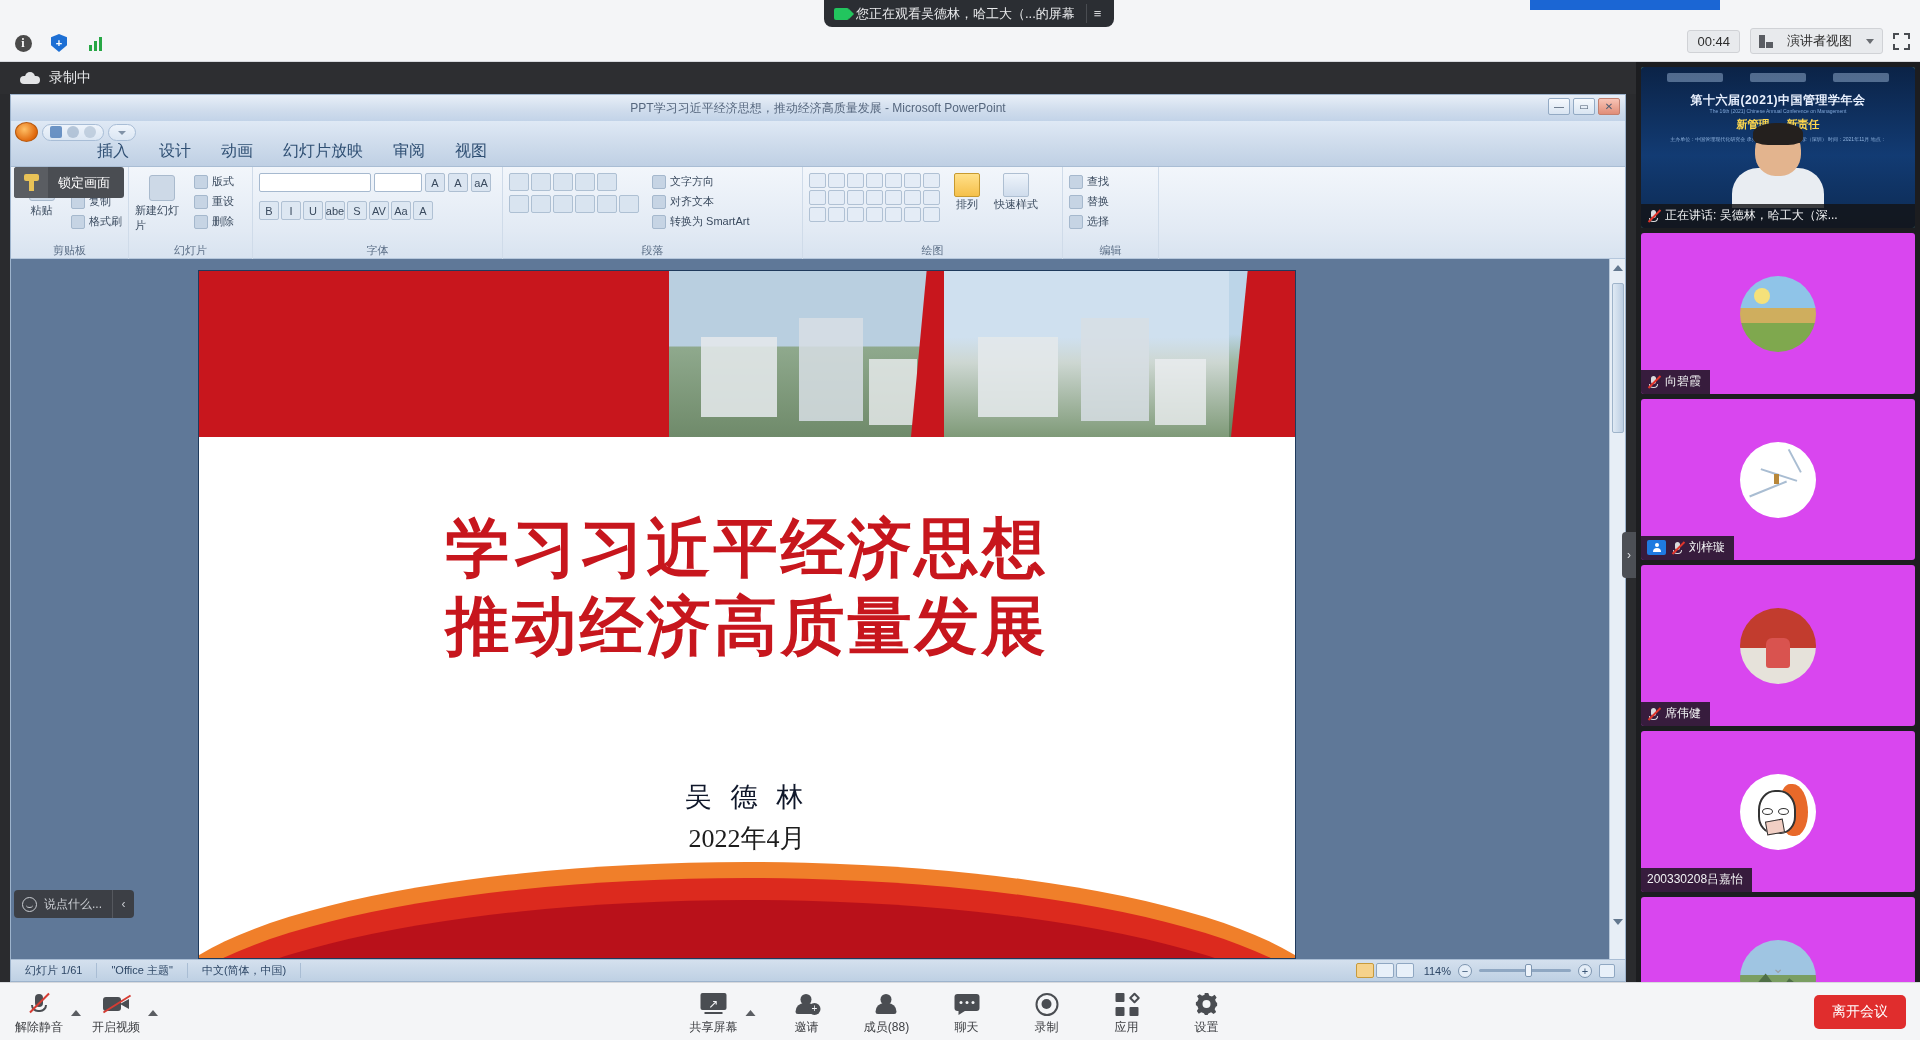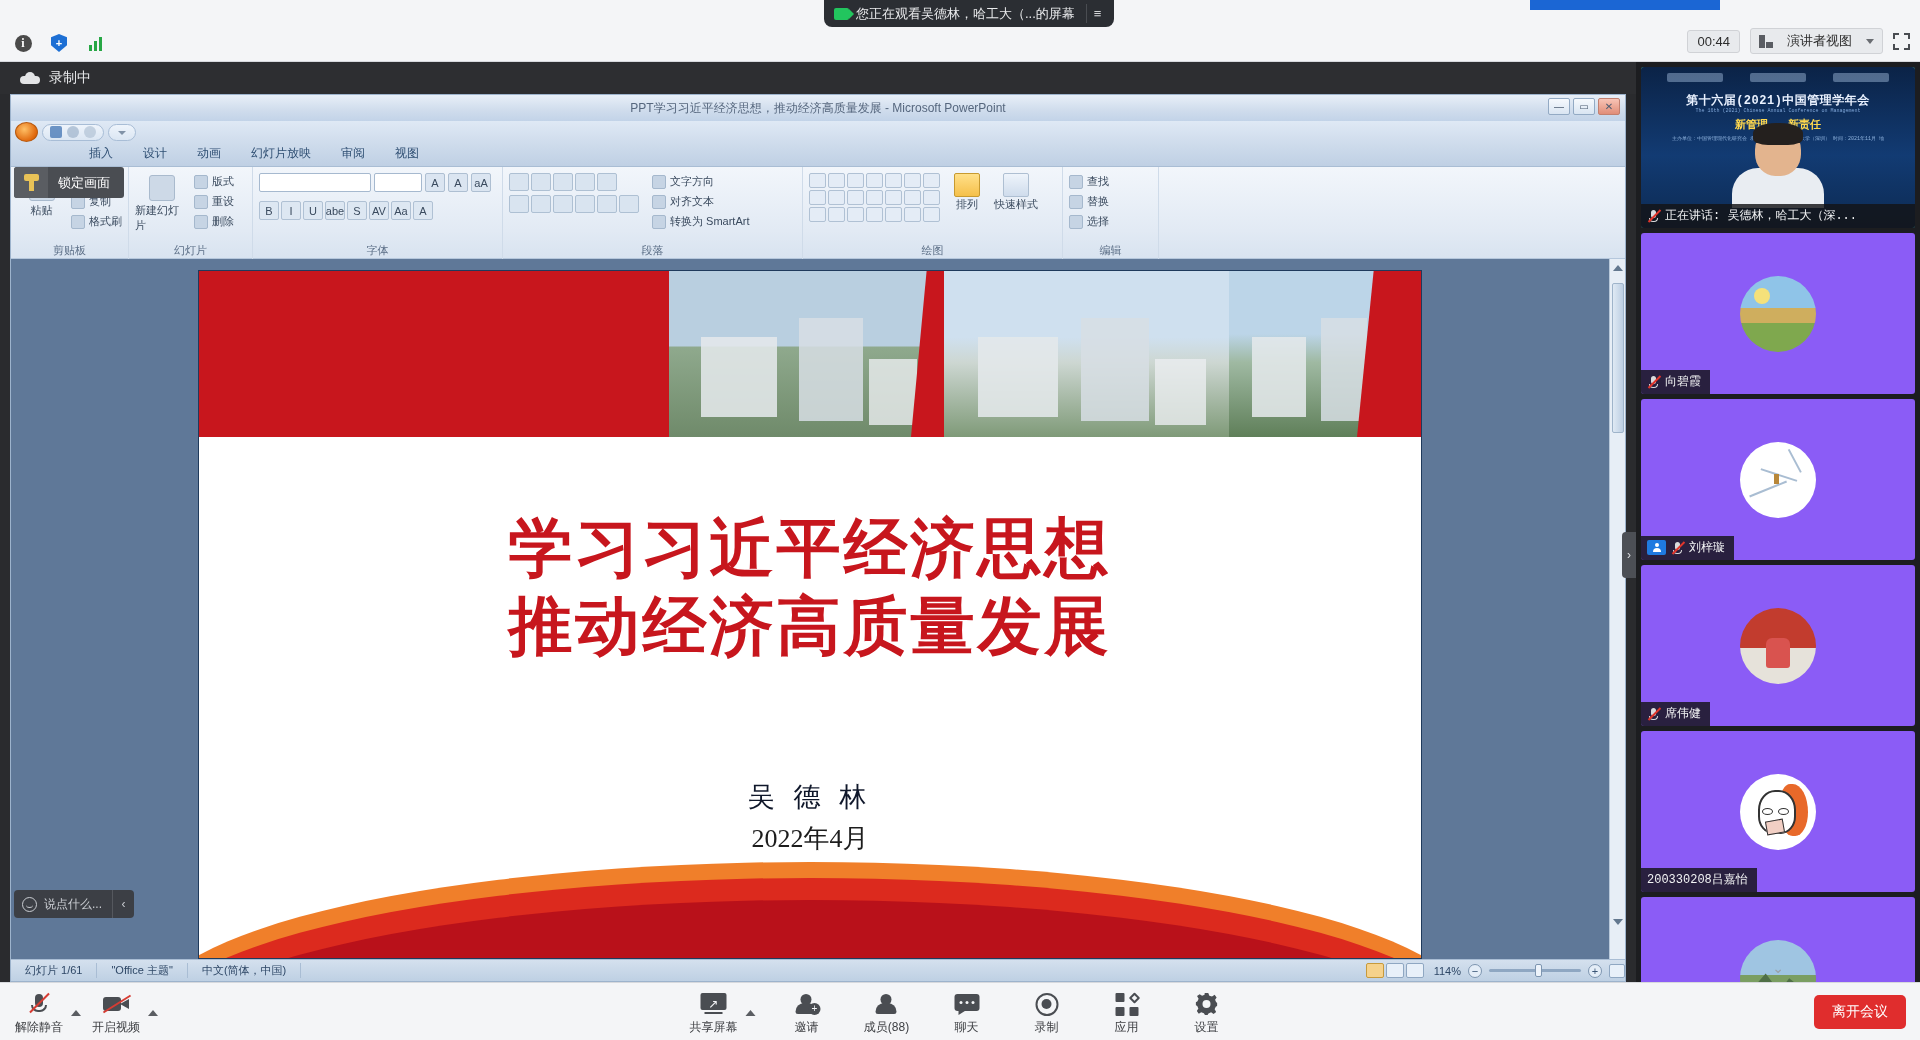--- a/index.html
+++ b/index.html
@@ -176,21 +176,21 @@
     border-left:4px solid transparent; border-right:4px solid transparent;
     border-top:4px solid #5a6f88;
   }
 
   .ppt-tabs {
     height: 24px; background: linear-gradient(#cfdcec,#bfd0e4);
     display: flex; align-items: flex-end; padding-left: 10px; gap: 2px;
     border-bottom: 1px solid #a9bdd4;
   }
   .ppt-tab {
-    padding: 3px 14px 4px; font-size: 12px; color: #2f4f73;
+    padding: 3px 14px 4px; font-size: 16px; color: #2f4f73;
   }
   .ppt-tab.home { visibility: hidden; }
 
   .ppt-ribbon {
     height: 92px; background: linear-gradient(#f2f6fb, #e2eaf4 70%, #d8e3f0);
     display: flex; position: relative; border-bottom: 1px solid #b5c7dc;
   }
   .rgroup {
     position: relative; height: 92px; padding: 3px 6px 0;
     border-right: 1px solid #cfdbe9;
@@ -232,21 +232,21 @@
   .shapes .sh { width: 17px; height: 15px; background: #e4ecf6; border: 1px solid #b0c1d4; border-radius: 2px; }
   .arrangebtn { display: flex; flex-direction: column; align-items: center; font-size: 11px; color: #3a4a5e; width: 44px; }
   .arrangebtn .gl {
     width: 26px; height: 24px; background: linear-gradient(#ffe08a,#f5c04a);
     border: 1px solid #c79a30; border-radius: 2px;
   }
 
   
   .ppt-workarea { flex: 1; position: relative; background: #5f7898; overflow: hidden; }
   .slide-canvas {
-    position: absolute; left: 188px; top: 12px; width: 1222px; height: 687px;
+    position: absolute; left: 188px; top: 12px; width: 1096px; height: 687px;
     background: #fff; box-shadow: 0 0 0 1px #1f3a5c;
     overflow: hidden;
   }
   .slide-top { position: absolute; left:0; top:0; width:100%; height: 166px; overflow: hidden; }
   .slide-top .red-l {
     position: absolute; left: 0; top: 0; width: 540px; height: 166px; background: #c8161d;
     clip-path: polygon(0 0, 100% 0, 88% 100%, 0 100%);
   }
   .slide-top .photo {
     position: absolute; top: 0; height: 166px;
@@ -316,21 +316,21 @@
   .ppt-status {
     height: 22px; background: linear-gradient(#d4e0ee,#bed0e3);
     border-top: 1px solid #a9bdd4;
     display: flex; align-items: center; font-size: 11px; color: #2e4766;
   }
   .ppt-status .cell { padding: 0 14px; border-right: 1px solid #a9bdd4; }
   .ppt-status .spacer { flex: 1; }
   .view-btns { display: flex; gap: 2px; padding-right: 10px; }
   .view-btns .vb { width: 18px; height: 15px; border: 1px solid #8fa7c2; background: #e8f0f9; border-radius: 2px; }
   .view-btns .vb.on { background: #f6d28c; border-color: #c79a3c; }
-  .zoom-ctl { display: flex; align-items: center; gap: 7px; }
+  .zoom-ctl { display: flex; align-items: center; gap: 7px; padding-right: 10px; }
   .zoom-ctl .pm { width: 14px; height: 14px; border-radius: 50%; border: 1px solid #7d95b0;
                   background: #e4edf7; font-size: 11px; line-height: 12px; text-align: center; color: #3a5575; }
   .zoom-track { width: 92px; height: 3px; background: #8fa7c2; position: relative; border-radius: 2px; }
   .zoom-track .kn { position: absolute; left: 46px; top: -5px; width: 7px; height: 13px;
                     background: #eef4fb; border: 1px solid #7d95b0; border-radius: 2px; }
   .fitbtn { width: 16px; height: 14px; border: 1px solid #8fa7c2; background: #e8f0f9; border-radius: 2px; }
 
   
   .lock-tip {
     position: absolute; left: 14px; top: 105px; z-index: 40;
@@ -378,22 +378,22 @@
     display: flex; align-items: center; justify-content: center; font-size: 12px; z-index: 36;
   }
 
   
   .vstrip {
     position: absolute; left: 1636px; top: 62px; width: 284px; height: 920px;
     background: #1c1d20; padding: 5px; display: flex; flex-direction: column; gap: 5px;
     overflow: hidden;
   }
   .vtile {
-    position: relative; width: 274px; height: 161px; background: #8b5cf6;
-    border-radius: 3px; overflow: hidden; flex: none; font-family: Liberation Mono, monospace;
+    position: relative; width: 274px; height: 161px; background: #d946ef;
+    border-radius: 3px; overflow: hidden; flex: none;
   }
   .vtile.active { outline: 3px solid #29c24a; outline-offset: -3px; }
   .vtile .namebar {
     position: absolute; left: 0; bottom: 0; max-width: 100%;
     background: rgba(20,20,22,.82); color: #f2f3f4;
     font-size: 12px; padding: 3px 9px 4px 6px; display: flex; align-items: center; gap: 5px;
     white-space: nowrap; overflow: hidden;
   }
   .vtile.active .namebar { width: 100%; }
   .mic-off {

